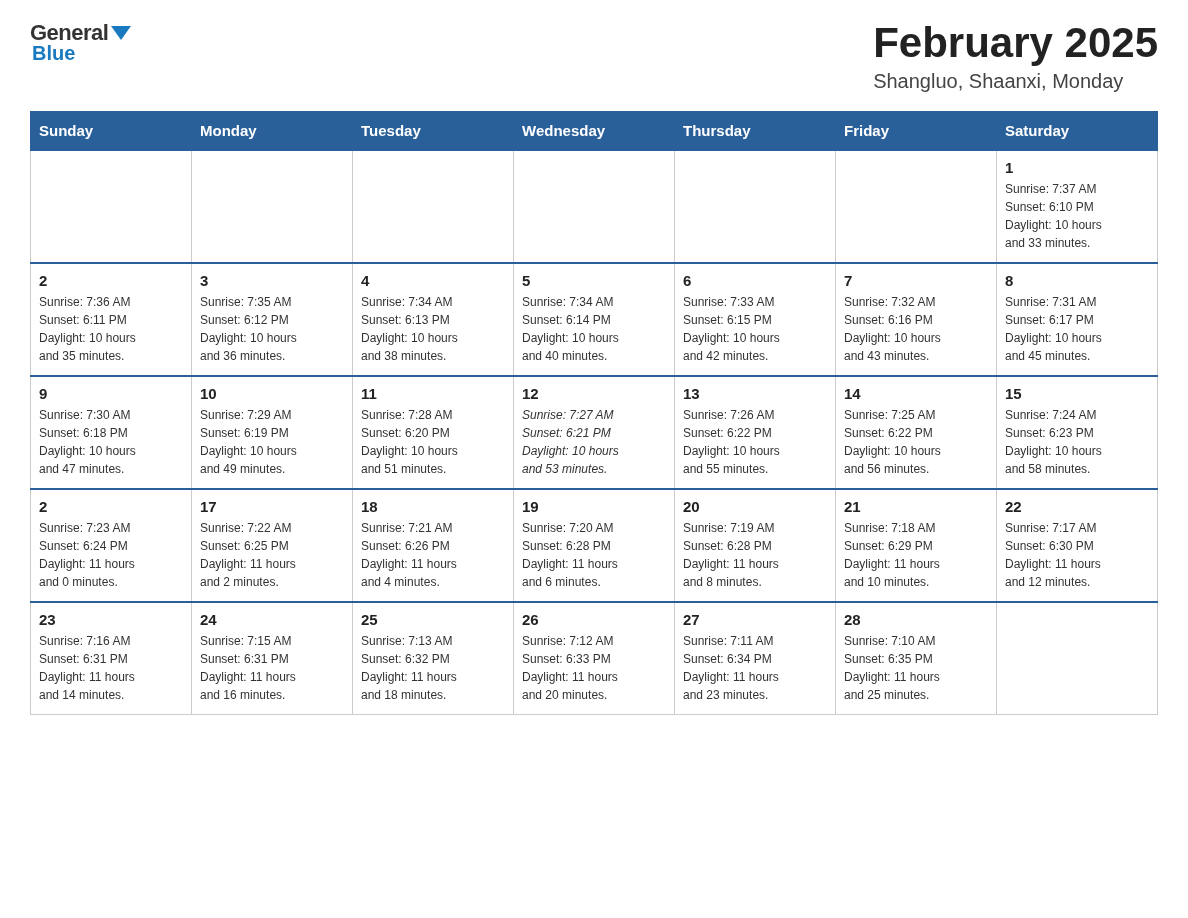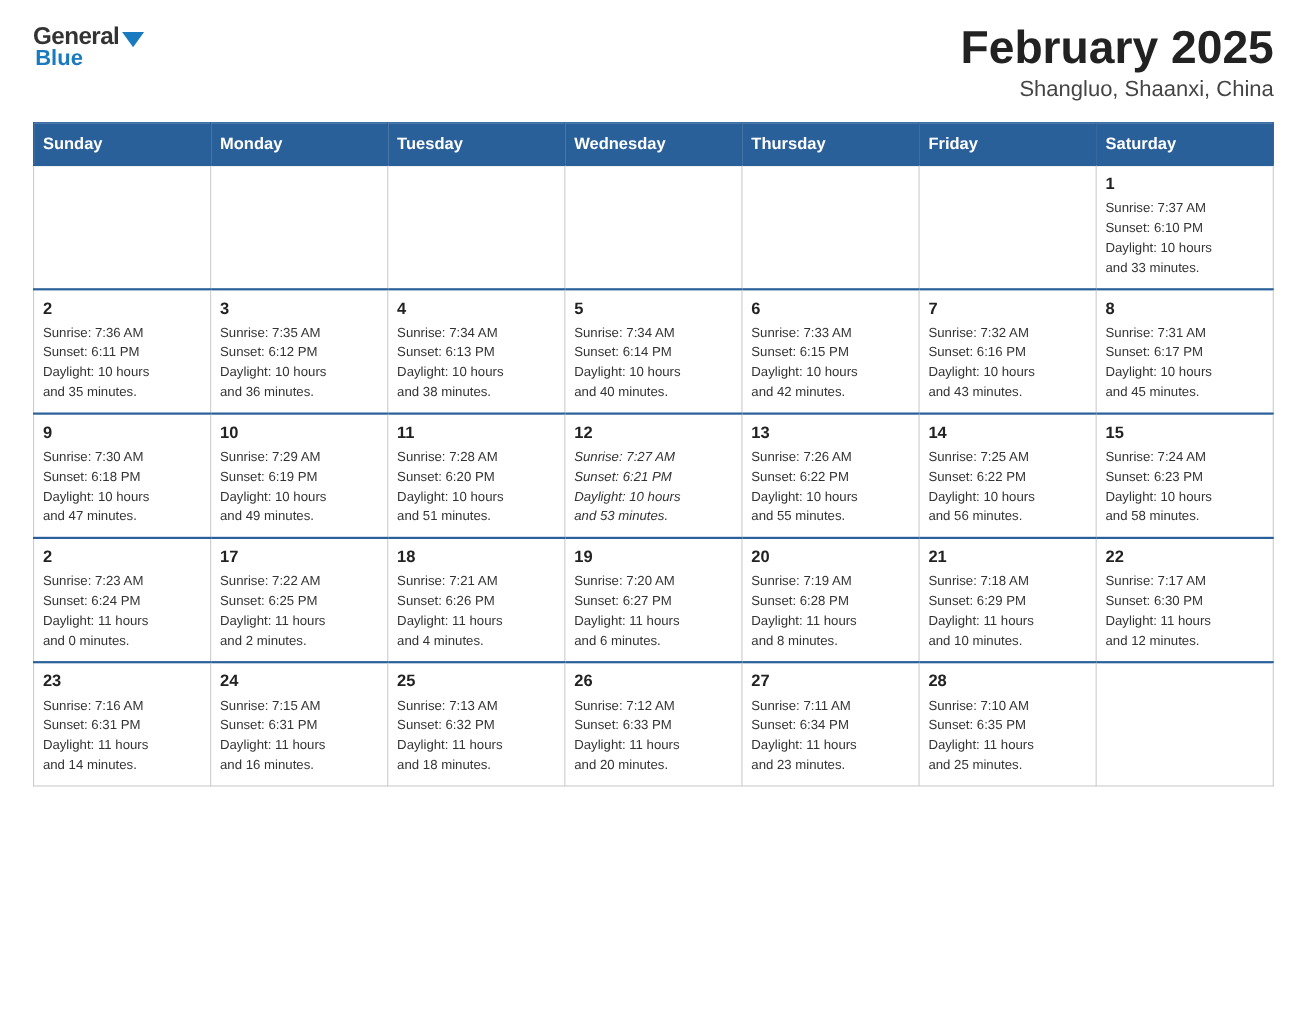--- a/index.html
+++ b/index.html
@@ -15,21 +15,21 @@
       align-items: flex-start;
       margin-bottom: 18px;
     }
     .logo {
       display: flex;
       flex-direction: column;
       align-items: flex-start;
     }
     .logo-top {
       display: flex;
-      align-items: center;
+      align-items: flex-start;
     }
     .logo-general {
       font-size: 22px;
       font-weight: bold;
       color: #333;
       letter-spacing: -0.5px;
     }
     .logo-arrow {
       width: 0;
       height: 0;
@@ -40,21 +40,20 @@
       margin-top: 6px;
     }
     .logo-bottom {
       font-size: 20px;
       font-weight: bold;
       color: #1a7abf;
       margin-top: -4px;
       padding-left: 2px;
     }
     .title-block {
-      text-align: right;
     }
     .month-title {
       font-size: 42px;
       font-weight: bold;
       color: #222;
       line-height: 1.1;
     }
     .location-title {
       font-size: 20px;
       color: #444;
@@ -106,21 +105,21 @@
 <div class="header">
   <div class="logo">
     <div class="logo-top">
       <span class="logo-general">General</span>
       <div class="logo-arrow"></div>
     </div>
     <div class="logo-bottom">Blue</div>
   </div>
   <div class="title-block">
     <div class="month-title">February 2025</div>
-    <div class="location-title">Shangluo, Shaanxi, China</div>
+    <div class="location-title">Shangluo, Shaanxi, Monday</div>
   </div>
 </div>
 
 <table class="calendar">
   <thead>
     <tr>
       <th>Sunday</th>
       <th>Monday</th>
       <th>Tuesday</th>
       <th>Wednesday</th>
@@ -265,21 +264,21 @@
         <td>
           <span class="day-number">18</span>
           <div class="day-info" style="white-space: pre-line;">Sunrise: 7:21 AM
 Sunset: 6:26 PM
 Daylight: 11 hours
 and 4 minutes.</div>
         </td>
         <td>
           <span class="day-number">19</span>
           <div class="day-info" style="white-space: pre-line;">Sunrise: 7:20 AM
-Sunset: 6:27 PM
+Sunset: 6:28 PM
 Daylight: 11 hours
 and 6 minutes.</div>
         </td>
         <td>
           <span class="day-number">20</span>
           <div class="day-info" style="white-space: pre-line;">Sunrise: 7:19 AM
 Sunset: 6:28 PM
 Daylight: 11 hours
 and 8 minutes.</div>
         </td>

